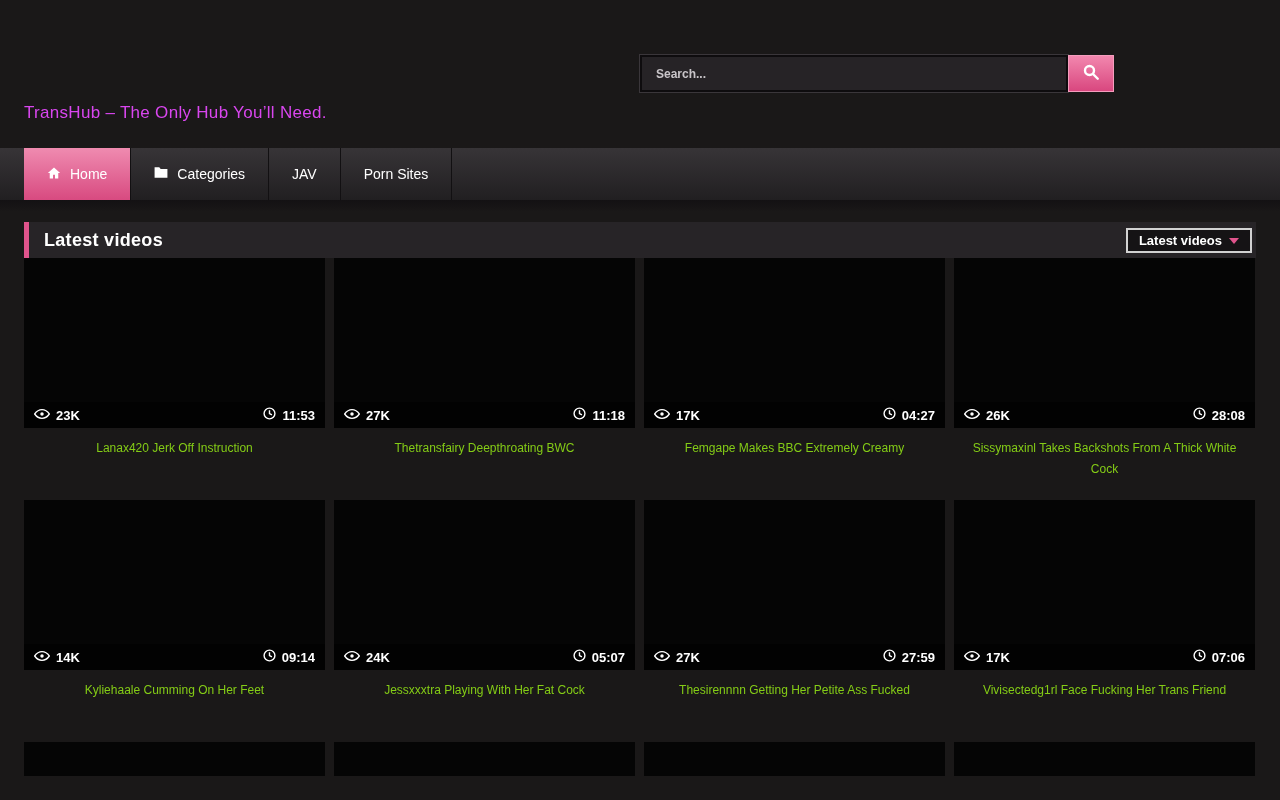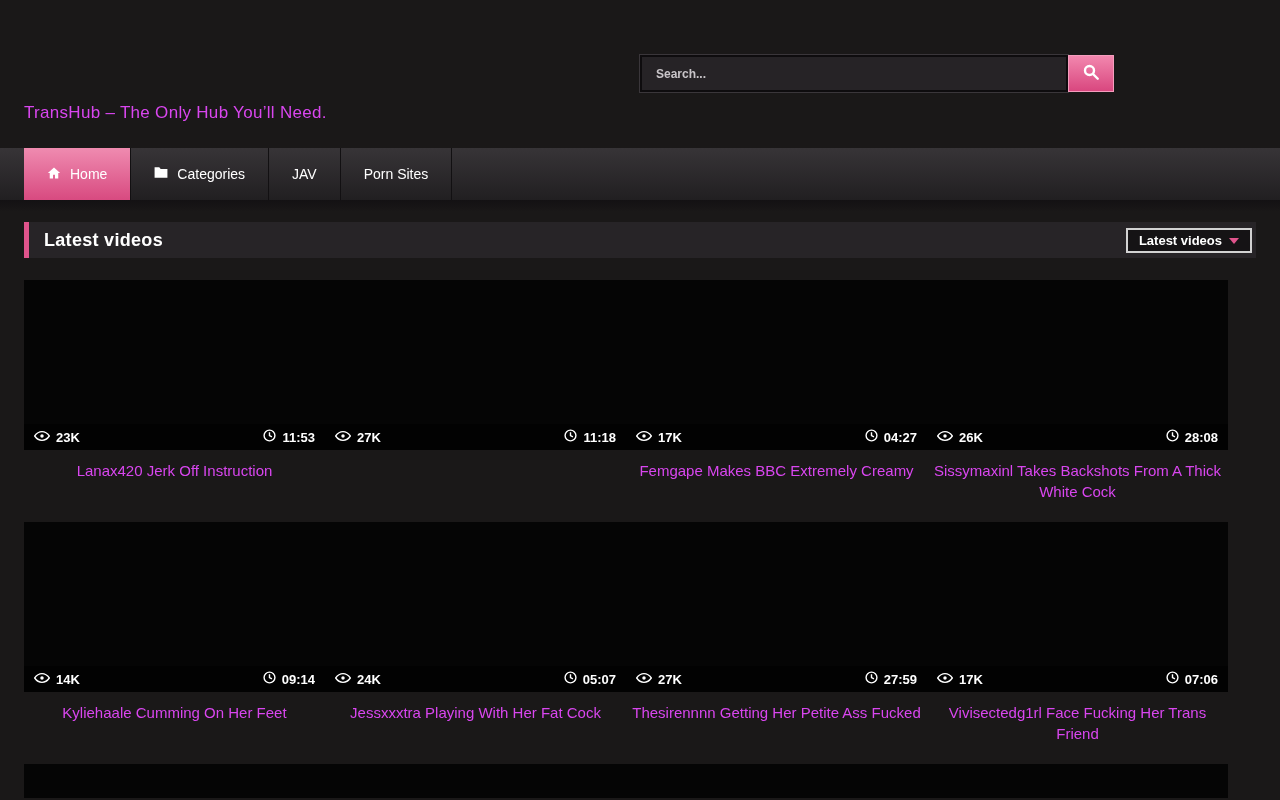--- a/index.html
+++ b/index.html
@@ -69,34 +69,34 @@
     cursor:pointer;
   }
   .caret-down {
     width:0; height:0;
     border-left:5px solid transparent; border-right:5px solid transparent;
     border-top:6px solid #e0548c;
     display:inline-block;
   }
 
   
-  .grid { margin-top:22px; display:flex; flex-wrap:wrap; }
+  .grid { display:flex; flex-wrap:wrap; column-gap:9px; }
   .card { width:301px; cursor:pointer; }
   .thumb { position:relative; height:170px; background:#050505; }
   .stats {
     position:absolute; left:0; right:0; bottom:0; height:26px;
     display:flex; align-items:center; justify-content:space-between;
     padding:0 10px;
     color:#fff; font-weight:bold; font-size:13px;
     background:rgba(0,0,0,0.55);
   }
   .stat { display:flex; align-items:center; gap:6px; }
   .vtitle {
     margin:10px 6px 20px; min-height:42px;
-    text-align:center; color:#d946ef; font-size:15px; line-height:21px;
+    text-align:center; color:#84cc16; font-size:12px; line-height:21px;
   }
   .partial-thumb { width:301px; height:34px; background:#050505; }
 </style>
 </head>
 <body>
 
 <div class="header">
   <div class="search-wrap">
     <input class="search-input" type="text" placeholder="Search..." style="">
     <div class="search-btn">
@@ -184,20 +184,21 @@
           </span>
           <span class="stat">
             <span><svg width="13" height="13" viewBox="0 0 24 24" fill="none" stroke="#fff" stroke-width="2.6">
                   <circle cx="12" cy="12" r="10"></circle>
                   <path d="M12 6v6l4.5 2.5"></path>
                 </svg></span>
             <span>11:18</span>
           </span>
         </div>
       </div>
+      <div class="vtitle">Thetransfairy Deepthroating BWC</div>
     </div>
 
     <div class="card">
       <div class="thumb">
         <div class="stats">
           <span class="stat">
             <span><svg width="16" height="12" viewBox="0 0 24 16" fill="none" stroke="#fff" stroke-width="2">
                   <path d="M1 8s4.5-6.5 11-6.5S23 8 23 8s-4.5 6.5-11 6.5S1 8 1 8z"></path>
                   <circle cx="12" cy="8" r="2.6" fill="#fff" stroke="none"></circle>
                 </svg></span>

